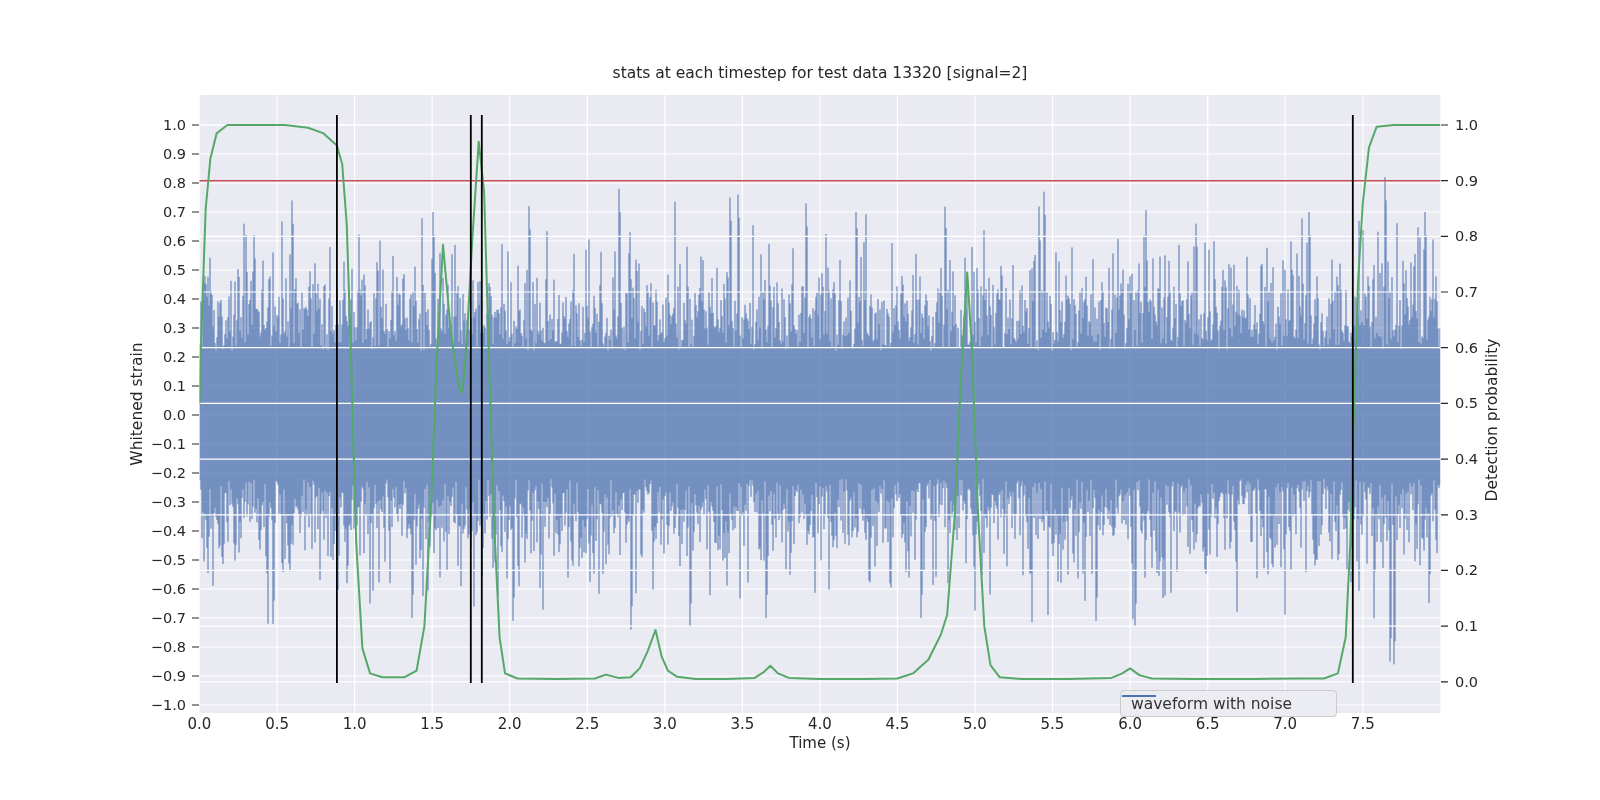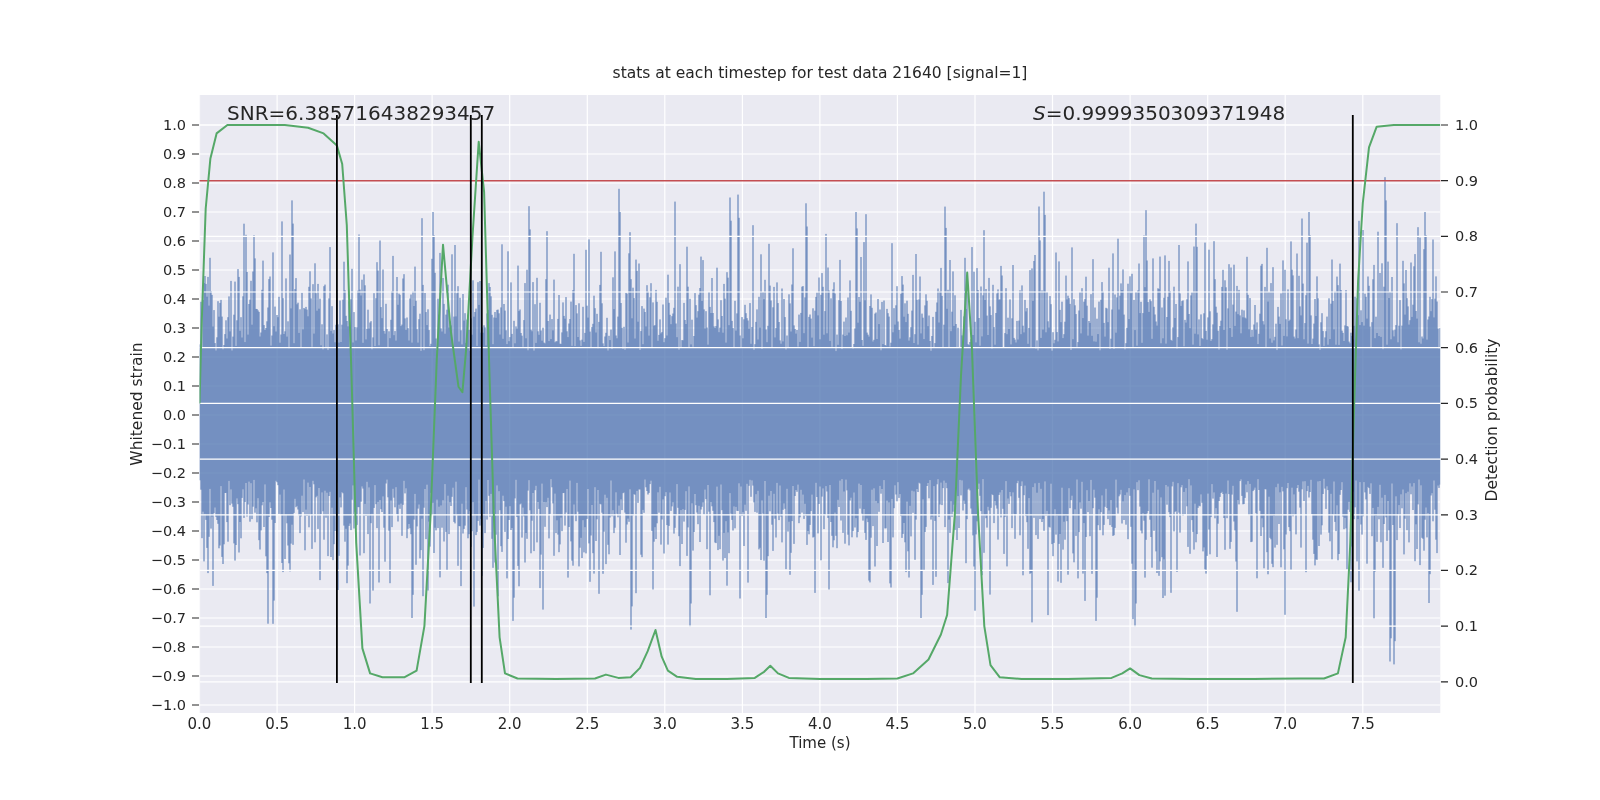--- a/index.html
+++ b/index.html
@@ -87,24 +87,28 @@
         <text x="897.4" y="729">4.5</text>
         <text x="975.0" y="729">5.0</text>
         <text x="1052.5" y="729">5.5</text>
         <text x="1130.1" y="729">6.0</text>
         <text x="1207.7" y="729">6.5</text>
         <text x="1285.2" y="729">7.0</text>
         <text x="1362.8" y="729">7.5</text>
       </g>
     </svg>
 
-  <div class="overlay title">stats at each timestep for test data 21640 [signal=1]</div>
-
-  <div class="overlay annotation ann-snr"><span class="ann-label">SNR</span><span class="ann-sub"></span><span class="ann-value">=6.385716438293457</span></div>
+  <div class="overlay title">stats at each timestep for test data 13320 [signal=2]</div>
 
 
-  <div class="overlay annotation ann-s"><span class="ann-label">S</span><span class="ann-sub"></span><span class="ann-value">=0.9999350309371948</span></div>
+
 
   <div class="overlay xlabel">Time (s)</div>
   <div class="overlay ylabel-left">Whitened strain</div>
   <div class="overlay ylabel-right">Detection probability</div>
 
+  <div class="overlay legend">
+    <svg width="36" height="10">
+      <line x1="1" y1="5" x2="35" y2="5" stroke="#4c72b0" stroke-width="2"></line>
+    </svg>
+    <span class="legend-label">waveform with noise</span>
+  </div>
 </div>
 
 </body></html>

